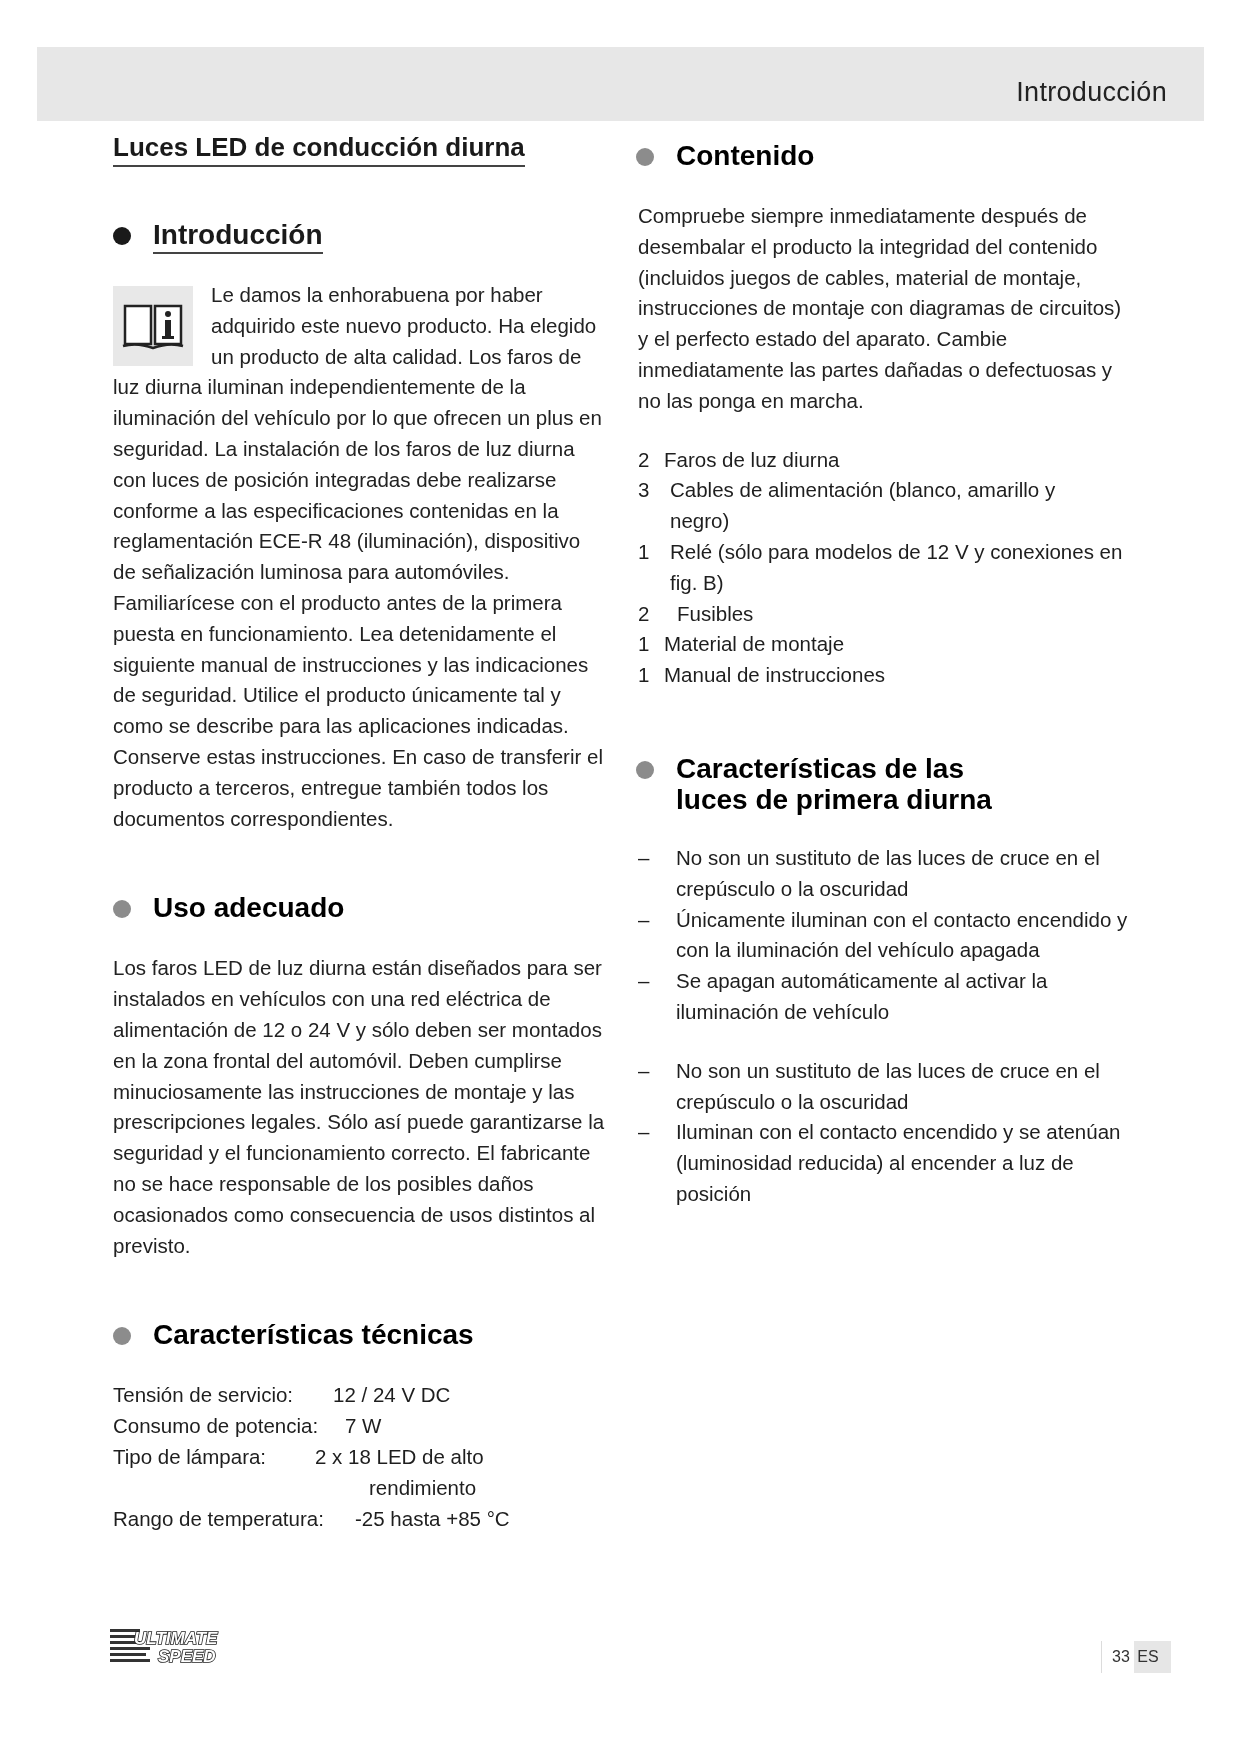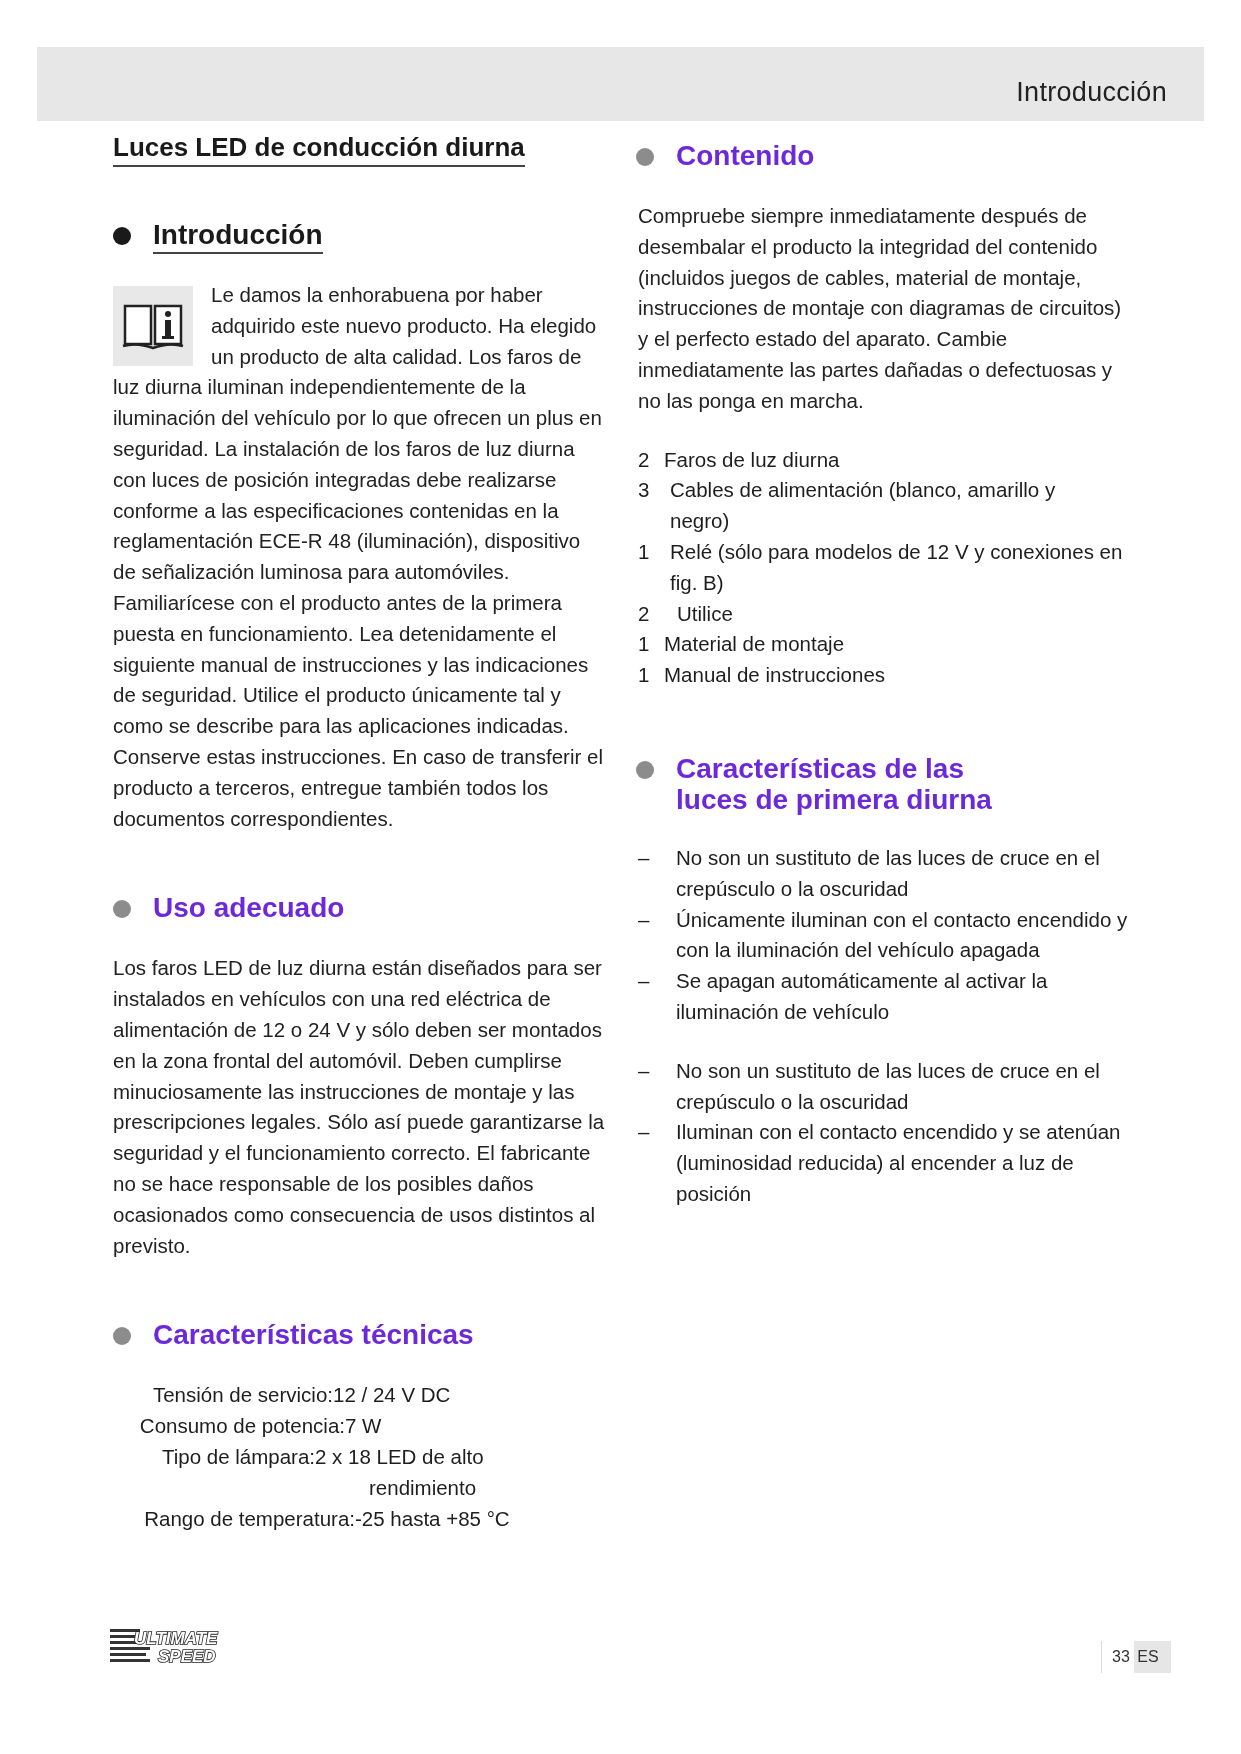--- a/index.html
+++ b/index.html
@@ -13,35 +13,35 @@
     .header-title {
       position: absolute; right: 37px; top: 30px; font-size: 27px; color: #222; letter-spacing: 0.3px;
     }
     .col { position: absolute; }
     .col-left { left: 113px; top: 132px; width: 495px; }
     .col-right { left: 638px; top: 140px; width: 495px; }
     .doc-title {
       font-size: 26px; font-weight: bold; color: #1a1a1a; display: inline-block;
       border-bottom: 2px solid #444; padding-bottom: 2px; margin: 0;
     }
-    .section-head { position: relative; padding-left: 40px; font-weight: bold; font-size: 28px; line-height: 31px; color: #6d28d9; }
+    .section-head { position: relative; padding-left: 40px; font-weight: bold; font-size: 28px; line-height: 31px; color: #000000; }
     .section-head.dark { color: #1a1a1a; }
     .section-head .bullet {
       position: absolute; left: 0; top: 8px; width: 18px; height: 18px; border-radius: 50%; background: #8c8c8c;
     }
     .section-head.dark .bullet { background: #1a1a1a; }
     .section-head.dark .txt { border-bottom: 2px solid #444; padding-bottom: 2px; }
     .para { font-size: 20.5px; line-height: 30.8px; color: #222; margin: 0; }
     .intro-wrap { position: relative; }
     .info-icon {
       float: left; width: 80px; height: 80px; background: #e8e8e8; margin: 6px 18px 4px 0;
       display: flex; align-items: center; justify-content: center;
     }
     .spec-row { font-size: 20.5px; line-height: 30.8px; display: flex; }
-    .spec-label { white-space: nowrap; text-align: right; }
+    .spec-label { white-space: nowrap; }
     .spec-val { white-space: nowrap; }
     .list-item { font-size: 20.5px; line-height: 30.8px; display: flex; }
     .list-item .num { width: 26px; flex: none; }
     .list-item .dash { width: 38px; flex: none; padding-left: 0; }
     .list-item .itxt { flex: 1; }
     .logo { position: absolute; left: 110px; top: 1625px; width: 125px; height: 40px; text-align: center; }
     .page-num {
       position: absolute; left: 1101px; top: 1641px; height: 32px; width: 74px;
       border-left: 1px solid #dcdcdc; font-size: 16px; color: #333; line-height: 32px;
     }
@@ -127,21 +127,21 @@
     <div class="list-item">
       <span class="num" style="width:32px;">3</span>
       <span class="itxt" style="padding-right:20px;">Cables de alimentación (blanco, amarillo y negro)</span>
     </div>
     <div class="list-item">
       <span class="num" style="width:32px;">1</span>
       <span class="itxt">Relé (sólo para modelos de 12 V y conexiones en fig. B)</span>
     </div>
     <div class="list-item">
       <span class="num" style="width:39px;">2</span>
-      <span class="itxt">Utilice</span>
+      <span class="itxt">Fusibles</span>
     </div>
     <div class="list-item">
       <span class="num">1</span>
       <span class="itxt">Material de montaje</span>
     </div>
     <div class="list-item">
       <span class="num">1</span>
       <span class="itxt">Manual de instrucciones</span>
     </div>
   </div>

